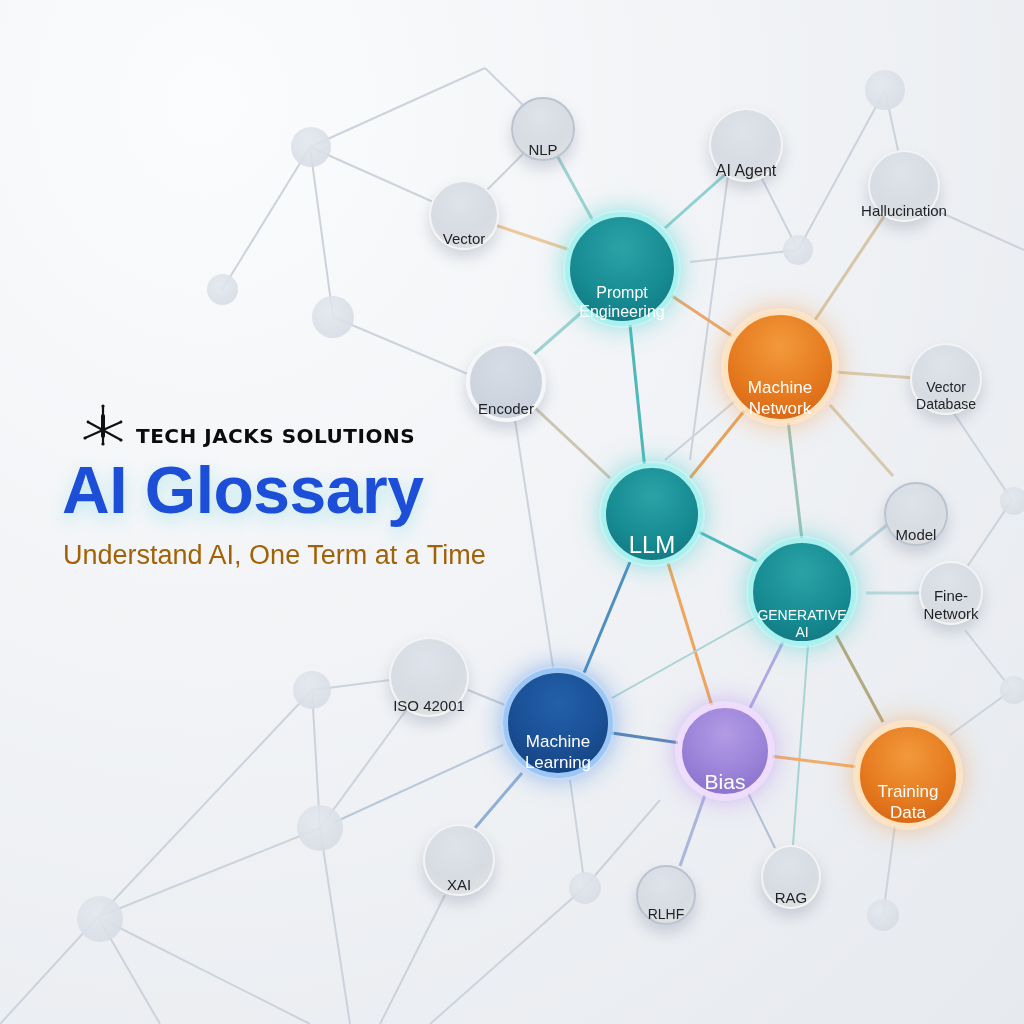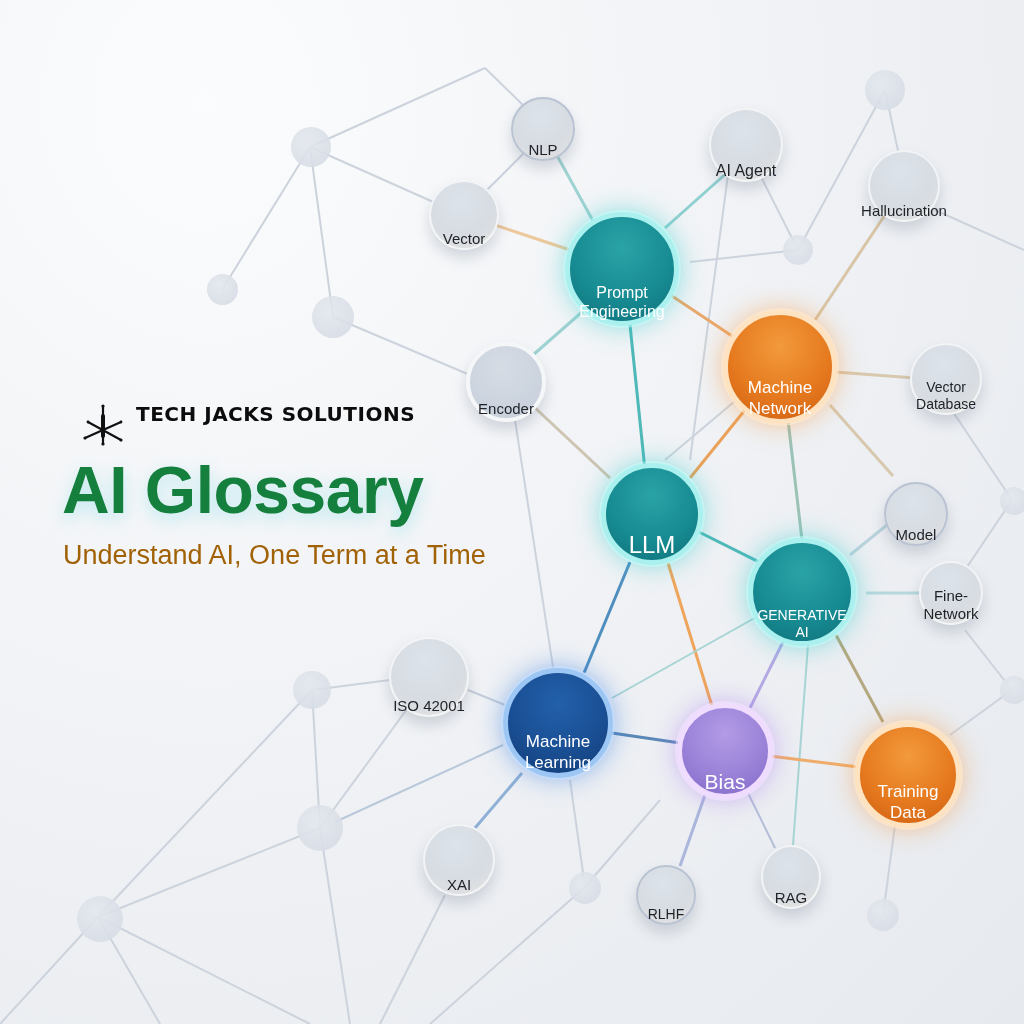--- a/index.html
+++ b/index.html
@@ -44,30 +44,30 @@
     background: radial-gradient(circle at 50% 30%, #2260aa 0%, #1a4f94 55%, #123b76 100%);
     border: 5px solid #9cc6f3;
     box-shadow: 0 0 0 2px rgba(200,225,255,0.6), 0 0 26px rgba(50,120,220,0.55);
   }
   .purple {
     background: radial-gradient(circle at 50% 30%, #b39be6 0%, #9a82d8 55%, #8269c8 100%);
     border: 5px solid #f0dcff;
     box-shadow: 0 0 0 2px rgba(245,230,255,0.6), 0 0 26px rgba(170,120,240,0.55);
   }
   #brand {
-    position: absolute; left: 80px; top: 402px; display: flex; align-items: flex-start; gap: 10px;
+    position: absolute; left: 80px; top: 402px; display: flex; align-items: flex-end; gap: 10px;
   }
   #brand-text {
     font-family: "DejaVu Sans", sans-serif; font-weight: bold; font-size: 20px;
     color: #0c0c0c; letter-spacing: 0.5px;
   }
   #title {
     position: absolute; left: 62px; top: 452px;
     font-family: "Liberation Sans", sans-serif; font-weight: bold; font-size: 66px;
-    color: #15803d; letter-spacing: -0.5px;
+    color: #1d4ed8; letter-spacing: -0.5px;
     text-shadow: 0 6px 16px rgba(120,220,230,0.45);
   }
   #subtitle {
     position: absolute; left: 63px; top: 540px;
     font-family: "Liberation Sans", sans-serif; font-size: 27px; color: #a16207;
   }
 </style>
 </head>
 <body>
 

